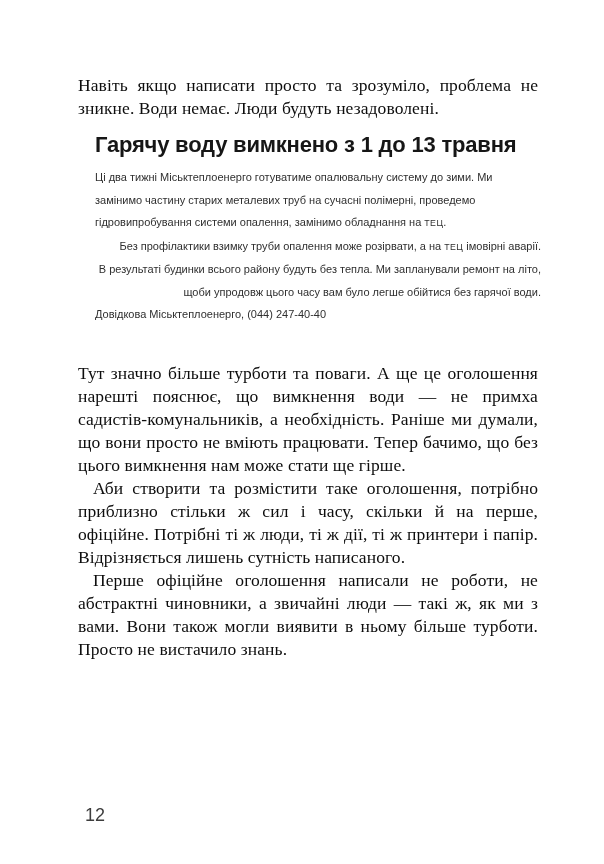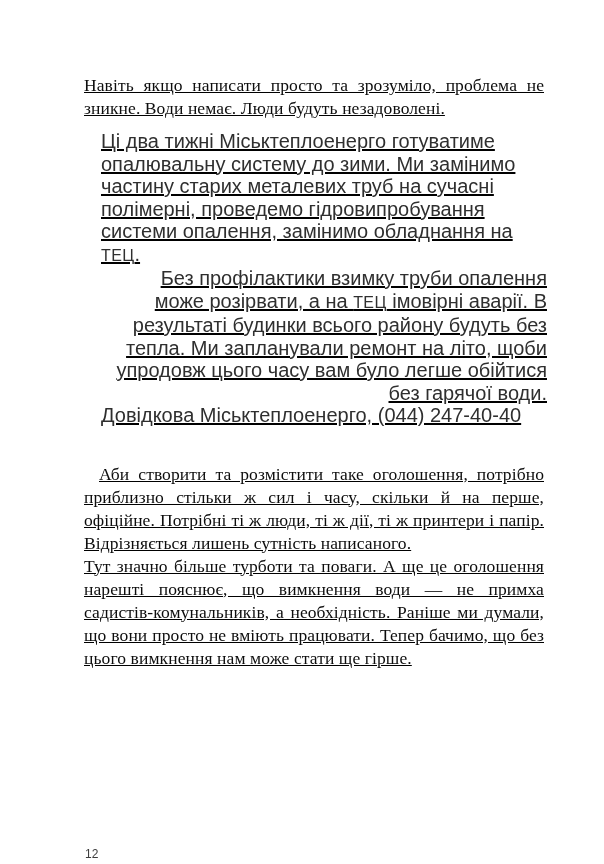--- a/index.html
+++ b/index.html
@@ -9,24 +9,23 @@
   }
   .page {
     position: relative;
     width: 604px;
     height: 864px;
     background: var(--background, #ffffff);
     overflow: hidden;
   }
   .content {
     position: absolute;
-    left: 84px;
+    left: 78px;
     top: 74px;
     width: 460px;
-    text-decoration: underline;
   }
   
   .para {
     margin: 0;
     padding: 0;
   }
   .para.serif {
     font-family: "Liberation Serif", "DejaVu Serif", serif;
     font-size: 17.5px;
     line-height: 23px;
@@ -45,60 +44,62 @@
     margin: 0 0 7px 0;
     font-family: "Liberation Sans", "DejaVu Sans", sans-serif;
     font-weight: 700;
     font-size: 22px;
     line-height: 29px;
     letter-spacing: -0.2px;
     color: var(--heading_text, #161616);
   }
   .para.sans {
     font-family: "Liberation Sans", "DejaVu Sans", sans-serif;
-    font-size: 20px;
+    font-size: 11px;
     line-height: 22.5px;
     color: var(--sans_text, #2f2f2f);
     text-align: left;
   }
   .para.sans.indent { text-indent: 16px; text-align: right; }
   .para.sans.contact { margin-top: 0; }
 
   
   .sc { font-size: 0.8em; letter-spacing: 0.4px; }
 
   .page-number {
     position: absolute;
     left: 85px;
-    top: 847px;
+    top: 805px;
     font-family: "Liberation Sans", "DejaVu Sans", sans-serif;
-    font-size: 12px;
+    font-size: 18px;
     color: var(--page_number, #3d3d3d);
     text-align: right;
   }
 </style>
 </head>
 <body>
 
 <div class="page">
   <div class="content">
 
     <section>
         <p class="para serif">Навіть якщо написати просто та зрозуміло, проблема не зникне. Води немає. Люди будуть незадоволені.</p>
       </section>
 
     <section class="announcement">
+      <h2 class="announcement-heading">Гарячу воду вимкнено з 1 до 13 травня</h2>
       <div>
           <p class="para sans">Ці два тижні Міськтеплоенерго готуватиме опалювальну систему до зими. Ми замінимо частину старих металевих труб на сучасні полімерні, проведемо гідровипробування системи опалення, замінимо обладнання на <span class="sc">ТЕЦ</span>.</p>
           <p class="para sans indent">Без профілактики взимку труби опалення може розірвати, а на <span class="sc">ТЕЦ</span> імовірні аварії. В результаті будинки всього району будуть без тепла. Ми запланували ремонт на літо, щоби упродовж цього часу вам було легше обійтися без гарячої води.</p>
           <p class="para sans contact">Довідкова Міськтеплоенерго, (044) 247-40-40</p>
         </div>
     </section>
 
     <section>
+        <p class="para serif">Тут значно більше турботи та поваги. А ще це оголошення нарешті пояснює, що вимкнення води — не примха садистів-комунальників, а необхідність. Раніше ми думали, що вони просто не вміють працювати. Тепер бачимо, що без цього вимкнення нам може стати ще гірше.</p>
         <p class="para serif indent">Аби створити та розмістити таке оголошення, потрібно приблизно стільки ж сил і часу, скільки й на перше, офіційне. Потрібні ті ж люди, ті ж дії, ті ж принтери і папір. Відрізняється лишень сутність написаного.</p>
-        <p class="para serif">Тут значно більше турботи та поваги. А ще це оголошення нарешті пояснює, що вимкнення води — не примха садистів-комунальників, а необхідність. Раніше ми думали, що вони просто не вміють працювати. Тепер бачимо, що без цього вимкнення нам може стати ще гірше.</p>
+        <p class="para serif indent">Перше офіційне оголошення написали не роботи, не абстрактні чиновники, а звичайні люди — такі ж, як ми з вами. Вони також могли виявити в ньому більше турботи. Просто не вистачило знань.</p>
       </section>
 
   </div>
 
   <div class="page-number">12</div>
 </div>
 
 </body></html>

